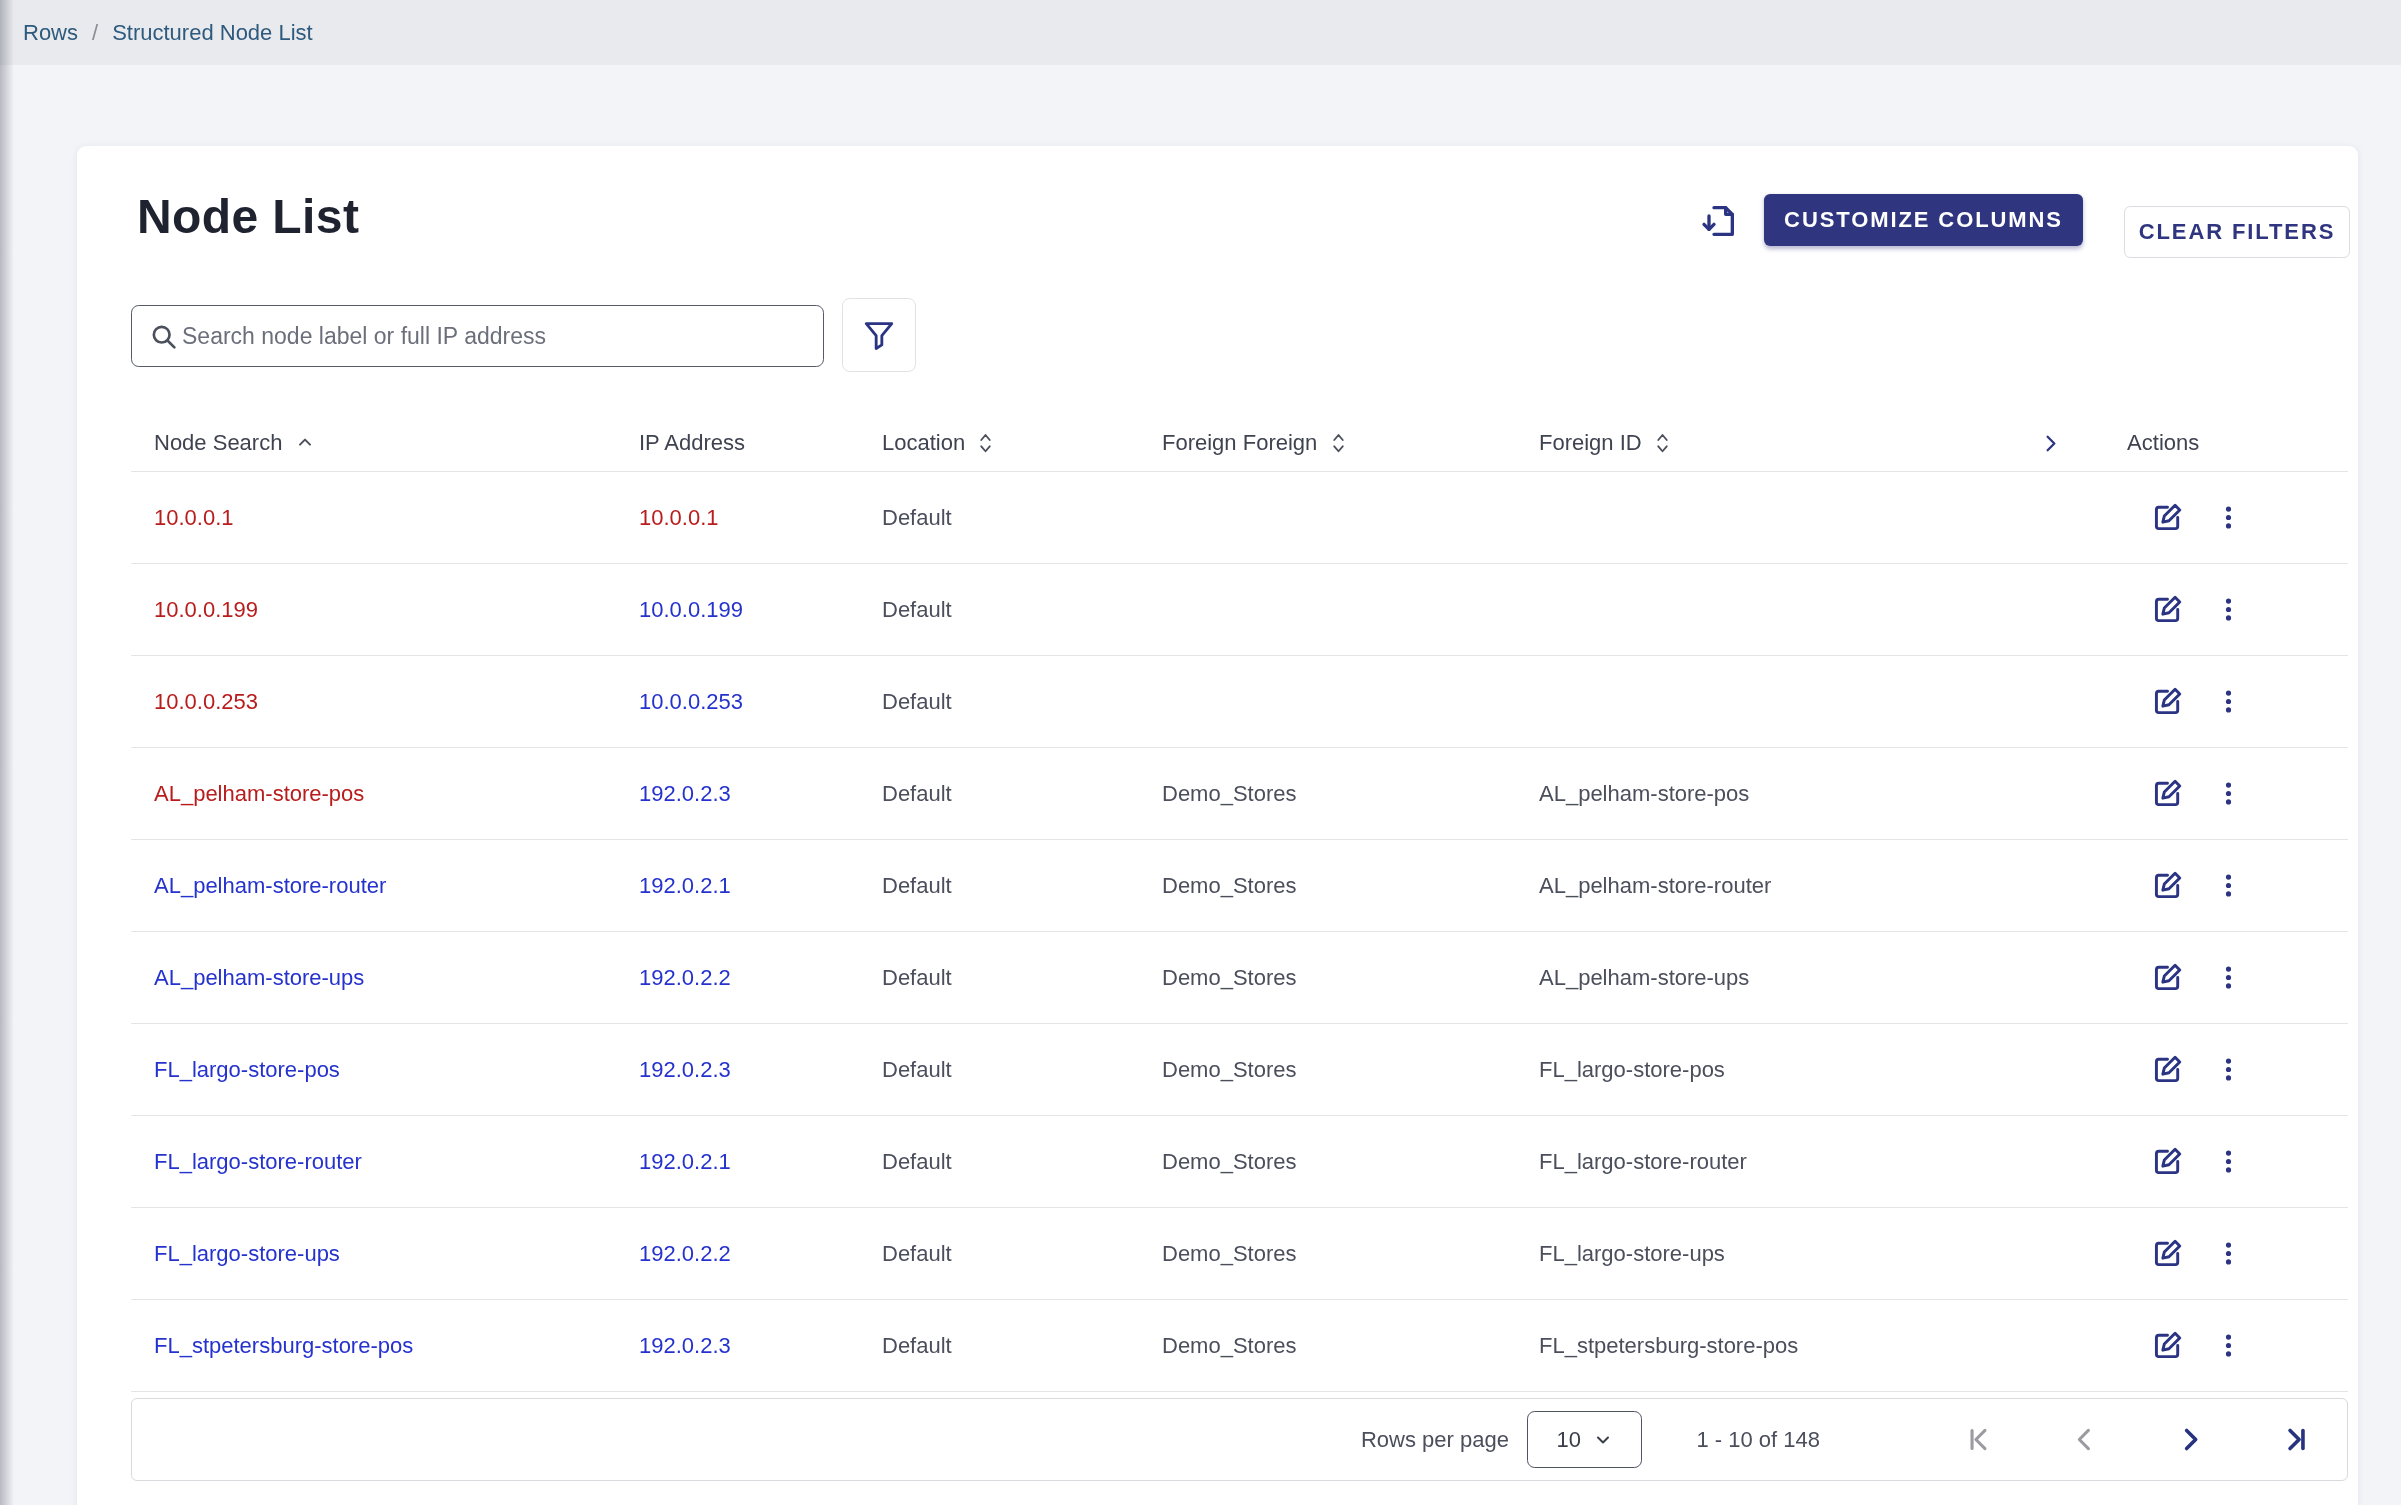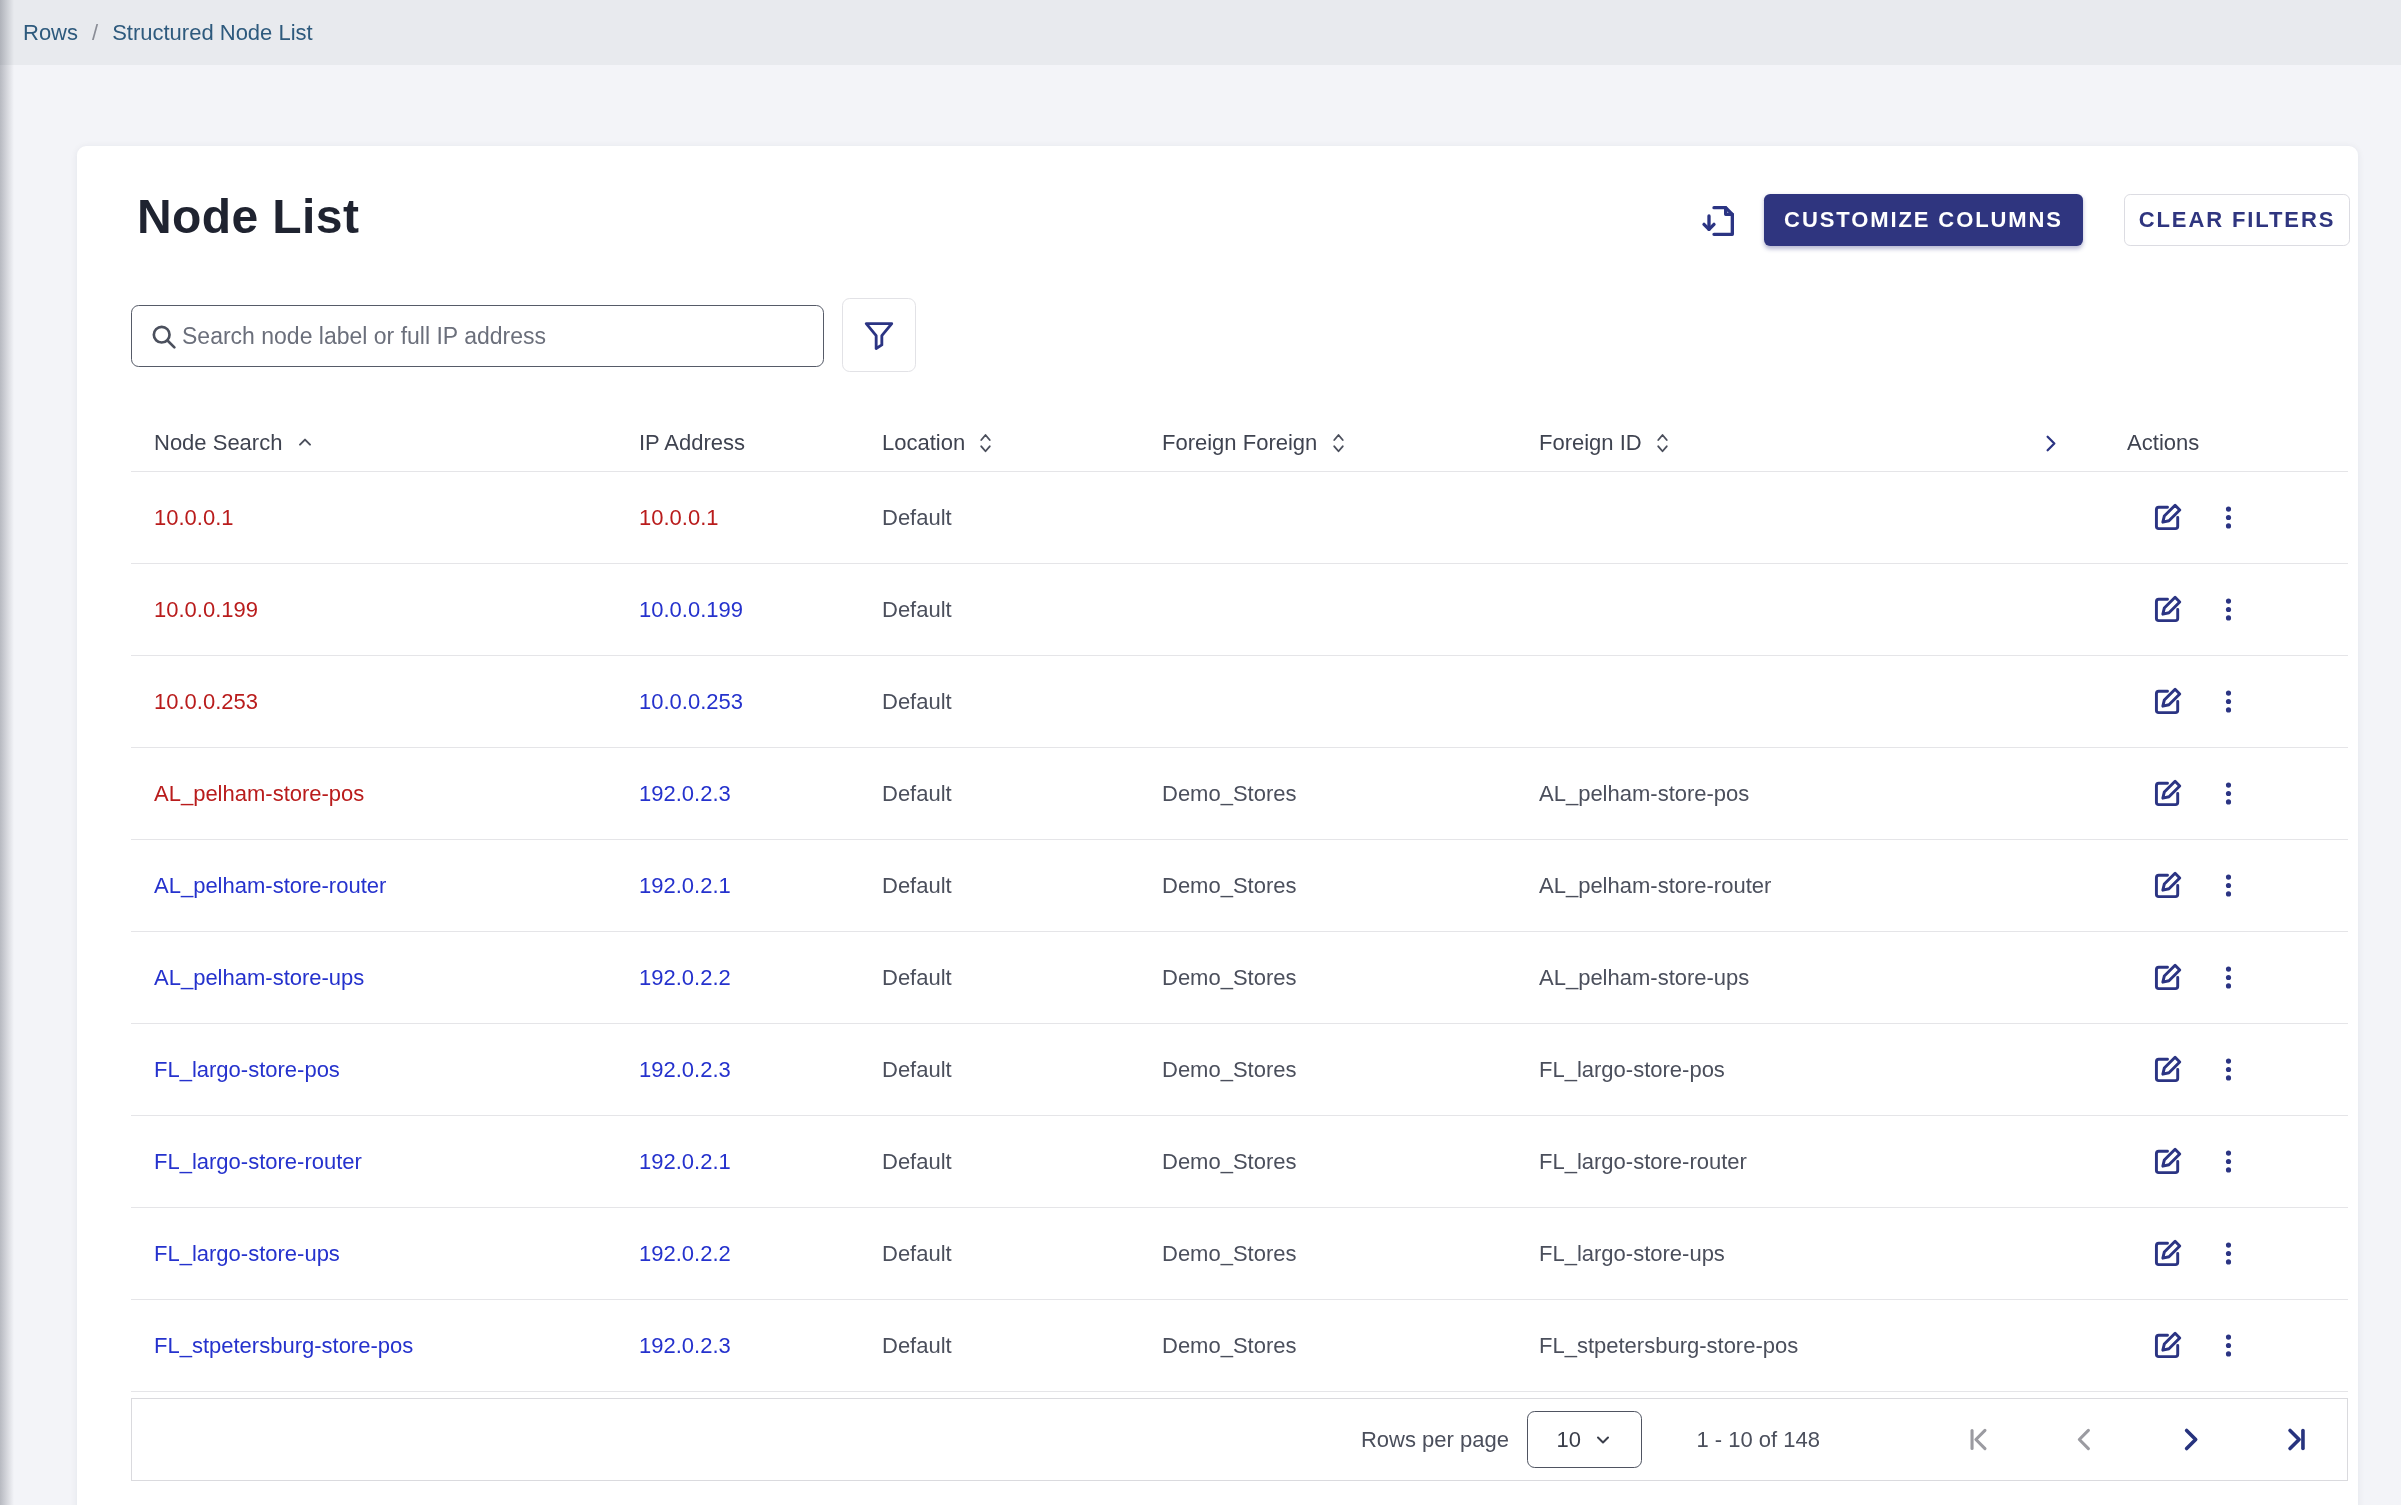--- a/index.html
+++ b/index.html
@@ -44,21 +44,21 @@
   }
 
   .btn-primary {
     position:absolute; left:1687px; top:48px; width:319px; height:52px;
     background:#2f357f; color:#ffffff; border:none; border-radius:6.2px;
     font-family:"Liberation Sans", sans-serif;
     font-size:22px; font-weight:700; letter-spacing:1.9px; cursor:pointer;
     box-shadow:0 2.3px 4.6px rgba(47,53,127,.35);
   }
   .btn-outline {
-    position:absolute; left:2047px; top:48px; width:226px; height:52px;
+    position:absolute; left:2047px; top:60px; width:226px; height:52px;
     background:#ffffff; color:#2f357f; border:1.5px solid #dcdce2; border-radius:6.2px;
     font-family:"Liberation Sans", sans-serif;
     font-size:22px; font-weight:700; letter-spacing:1.9px; cursor:pointer;
   }
 
   
   .search-box {
     position:absolute; left:54px; top:159px; width:693px; height:62px;
     border:1.9px solid #565b68; border-radius:7.7px;
     display:flex; align-items:center; padding:0 17px; background:#fff;
@@ -105,21 +105,21 @@
   .icon-btn {
     background:none; border:none; color:#2b3483; cursor:pointer;
     display:flex; align-items:center; justify-content:center;
     width:40px; height:40px;
   }
   .icon-btn.kebab { margin-left:21.6px; }
 
   
   .pagination {
     position:absolute; left:54px; top:1252px; width:2217px; height:83px;
-    border:1.5px solid #dadade; border-radius:0;
+    border:1.5px solid #dadade; border-radius:6px;
     display:flex; align-items:center; justify-content:flex-end;
     padding-right:34px; font-size:22px; color:#4b4f5c; background:#fff;
   }
   .rpp-label { margin-right:18.5px; }
   .rpp-select {
     width:115px; height:57px; border:1.9px solid #4f5461; border-radius:7.7px;
     display:flex; align-items:center; justify-content:center; gap:12.3px;
     color:#3a3e4a; cursor:pointer; background:#fff;
   }
   .range-label { margin-left:54px; margin-right:69px; }

